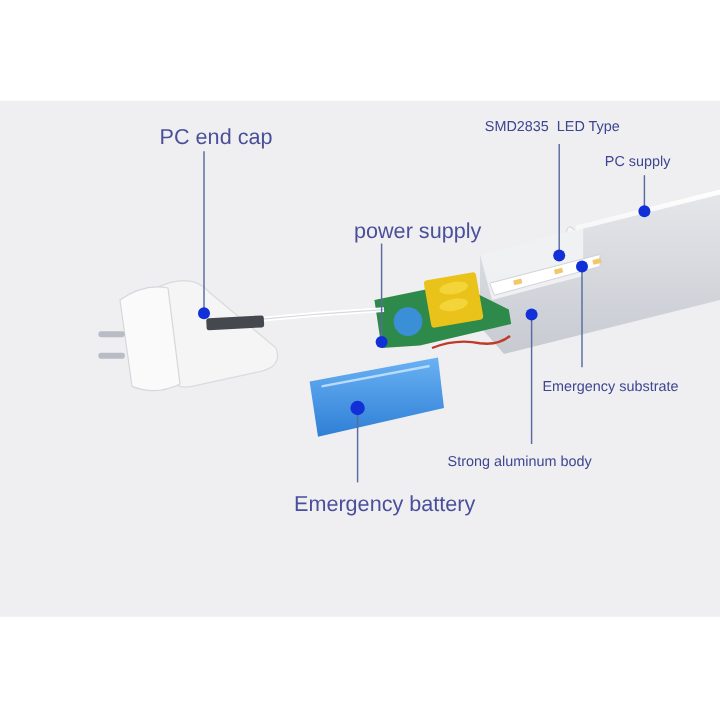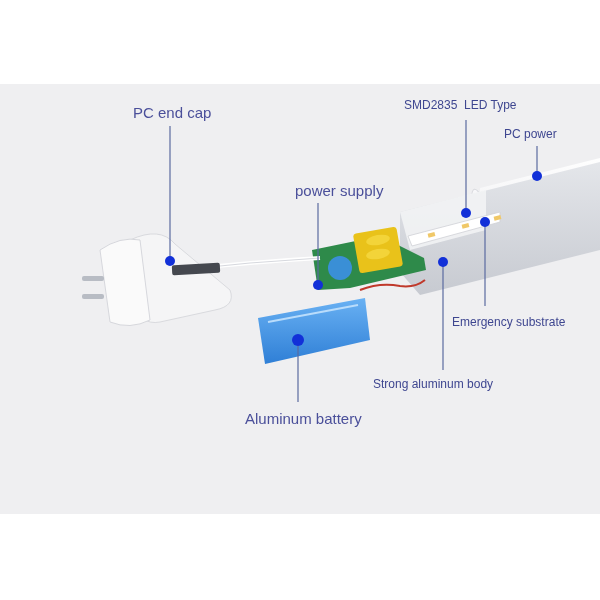--- a/index.html
+++ b/index.html
@@ -5,21 +5,21 @@
     html, body { margin: 0; padding: 0; }
     body {
       width: 600px; height: 600px; background: #ffffff; position: relative; overflow: hidden;
       font-family: "Liberation Sans", sans-serif;
     }
     .panel {
       position: absolute; left: 0; top: 84px; width: 600px; height: 430px;
       background: #efeff1;
     }
     .label {
-      position: absolute; color: #4a4f9a; font-size: 15px; white-space: nowrap;
+      position: absolute; color: #4a4f9a; font-size: 18px; white-space: nowrap;
       font-family: "Liberation Sans", sans-serif;
     }
     .label.big { font-size: 12px; color: #3e4690; }
     svg.art { position: absolute; left: 0; top: 0; }
   </style>
 </head>
 <body>
 
 <div class="panel"></div>
 
@@ -99,16 +99,16 @@
     <circle cx="537" cy="176" r="5"></circle>
     <circle cx="485" cy="222" r="5"></circle>
     <circle cx="443" cy="262" r="5"></circle>
     <circle cx="298" cy="340" r="6"></circle>
   </g>
 </svg>
 
 <div class="label" style="left:133px; top:104px;">PC end cap</div>
 <div class="label" style="left:281px; top:182px;padding-left:14px;">power supply</div>
 <div class="label big" style="left:404px; top:98px; white-space:pre;">SMD2835  LED Type</div>
-<div class="label big" style="left:504px; top:127px;">PC power</div>
+<div class="label big" style="left:504px; top:127px;">PC supply</div>
 <div class="label big" style="left:452px; top:315px;">Emergency substrate</div>
 <div class="label big" style="left:373px; top:377px;text-align:right;">Strong aluminum body</div>
-<div class="label" style="left:245px; top:410px;">Aluminum battery</div>
+<div class="label" style="left:245px; top:410px;">Emergency battery</div>
 
 </body></html>

